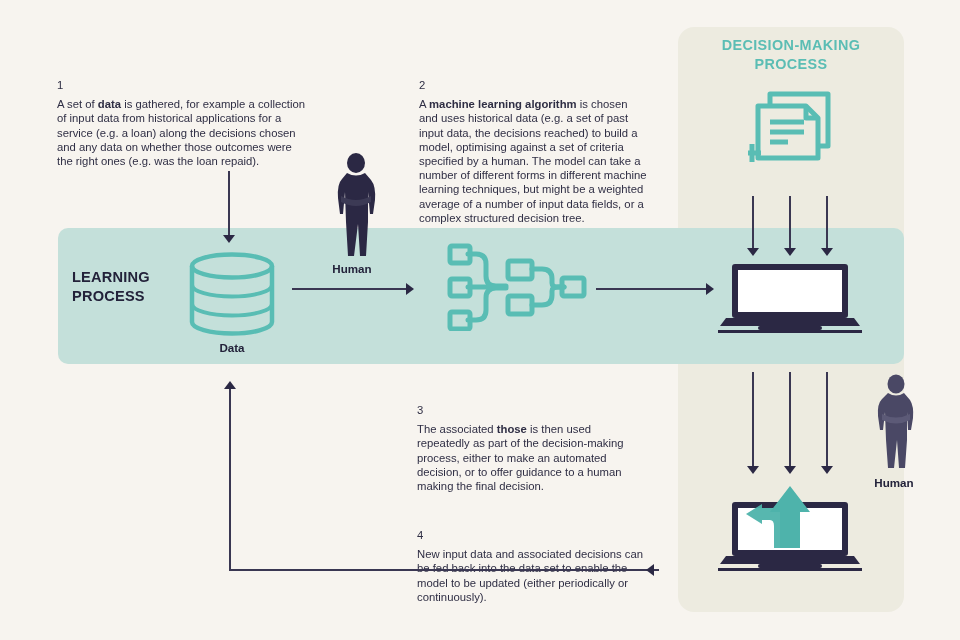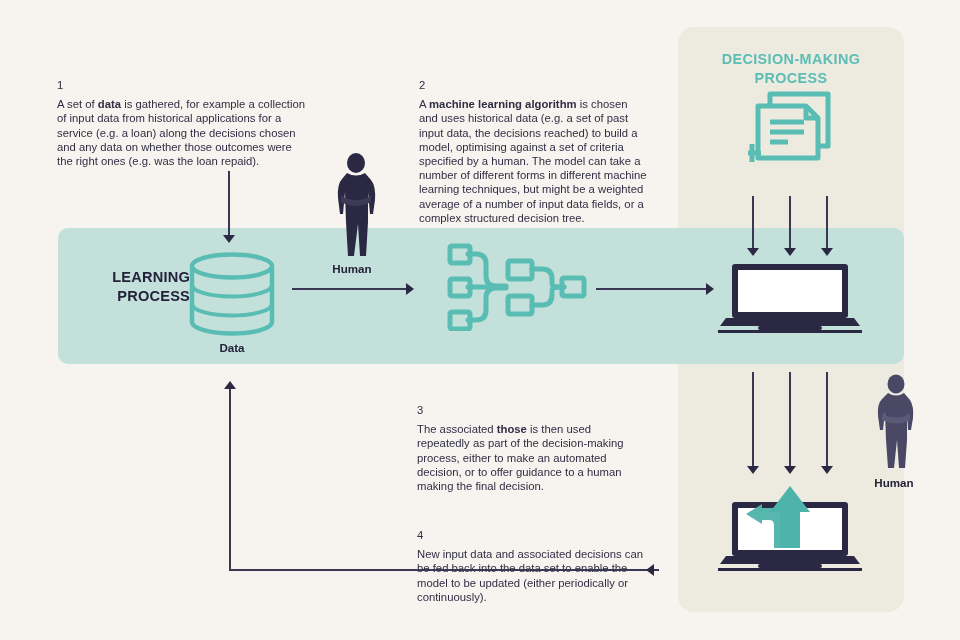--- a/index.html
+++ b/index.html
@@ -27,26 +27,26 @@
   .note{width:228px;font-size:11.3px;line-height:14.2px;color:#2f2e44;}
   .note .num{display:block;font-size:11.3px;margin-bottom:5px;color:#2f2e44;}
   .note b{font-weight:bold;}
   #note-1{left:57px;top:78px;width:250px;}
   #note-2{left:419px;top:78px;width:228px;}
   #note-3{left:417px;top:403px;width:228px;}
   #note-4{left:417px;top:528px;width:228px;}
 
   
   #panel-title{
-    left:678px;top:50px;width:226px;text-align:center;
+    left:678px;top:36px;width:226px;text-align:center;
     font-size:14.4px;font-weight:bold;letter-spacing:.4px;
     line-height:19px;color:#5bbdb4;
   }
   #learning-title{
-    left:72px;top:268px;width:118px;text-align:right;
+    left:72px;top:268px;width:118px;text-align:left;
     font-size:14.6px;font-weight:bold;line-height:19px;color:#23223a;
     letter-spacing:.2px;
   }
   .caption{
     font-size:11.6px;font-weight:bold;color:#23223a;text-align:center;
   }
   #cap-data{left:172px;top:341px;width:120px;}
   #cap-algo{left:400px;top:341px;width:242px;}
   #cap-model{left:688px;top:341px;width:206px;}
   #cap-input{left:688px;top:170px;width:206px;}

